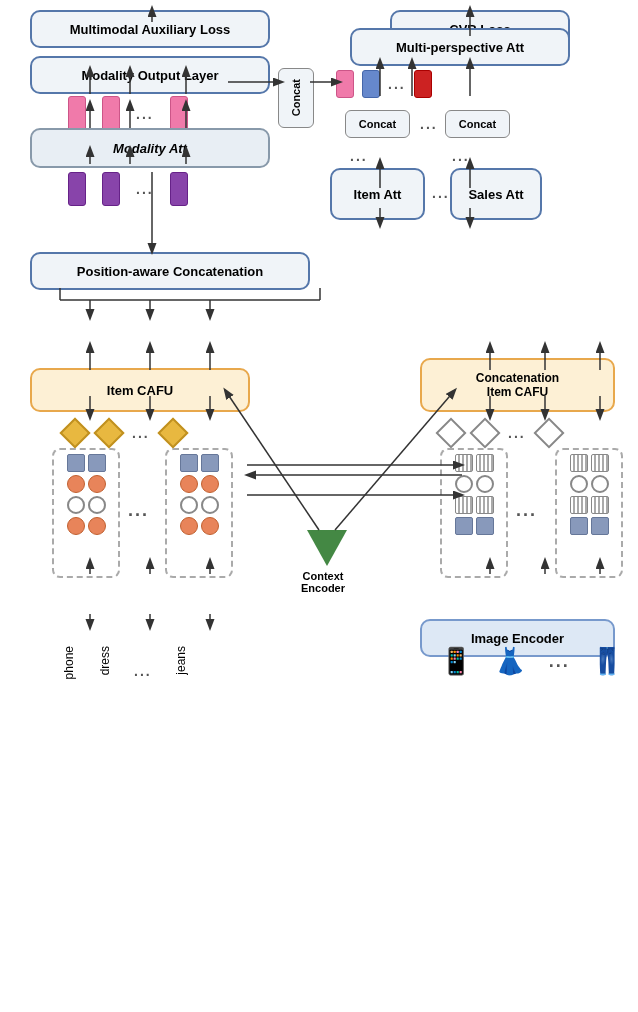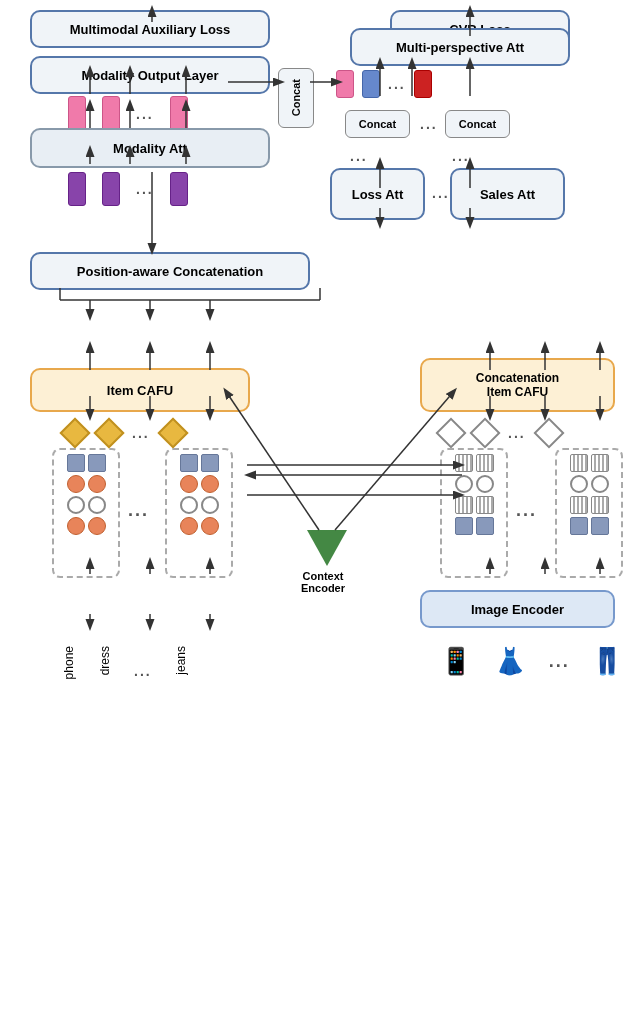--- a/index.html
+++ b/index.html
@@ -42,20 +42,21 @@
       font-weight: 600;
       position: absolute;
     }
     .box-orange {
       border: 2px solid #e8a84c;
       background: #fdf0d5;
     }
     .box-blue {
       border: 2px solid #7799cc;
       background: #dde8f5;
+      margin-top: 29px;
     }
     .box-gray {
       border: 2px solid #8899aa;
       background: #e8eef4;
     }
     
     .rect-pink {
       background: #f07aaa;
       border: 1px solid #cc5588;
       display: inline-block;
@@ -303,30 +304,30 @@
 
   <div class="concat-box" style="left:445px; top:110px; width:65px; height:28px;">
     <span>Concat</span>
   </div>
 
   <span class="dots" style="position:absolute; top:148px; left:350px;">...</span>
 
   <span class="dots" style="position:absolute; top:148px; left:452px;">...</span>
 
   <div class="box" style="left:330px; top:168px; width:95px; height:52px;">
-    <span>Loss Att</span>
+    <span>Item Att</span>
   </div>
 
   <span class="dots" style="position:absolute; top:185px; left:432px;">...</span>
 
-  <div class="box" style="left:450px; top:168px; width:115px; height:52px;">
+  <div class="box" style="left:450px; top:168px; width:92px; height:52px;">
     <span>Sales Att</span>
   </div>
 
-  <div class="box box-gray" style="left:30px; top:128px; width:240px; height:40px;">
+  <div class="box box-gray" style="left:30px; top:128px; width:240px; height:40px;font-style:italic;">
     <span>Modality Att</span>
   </div>
 
   <div style="position:absolute; top:172px; left:68px; display:flex; align-items:center; gap:16px;">
     <div class="rect-purple" style="width:18px; height:34px; border-radius:3px;"></div>
     <div class="rect-purple" style="width:18px; height:34px; border-radius:3px;"></div>
     <span class="dots">...</span>
     <div class="rect-purple" style="width:18px; height:34px; border-radius:3px;"></div>
   </div>
 

